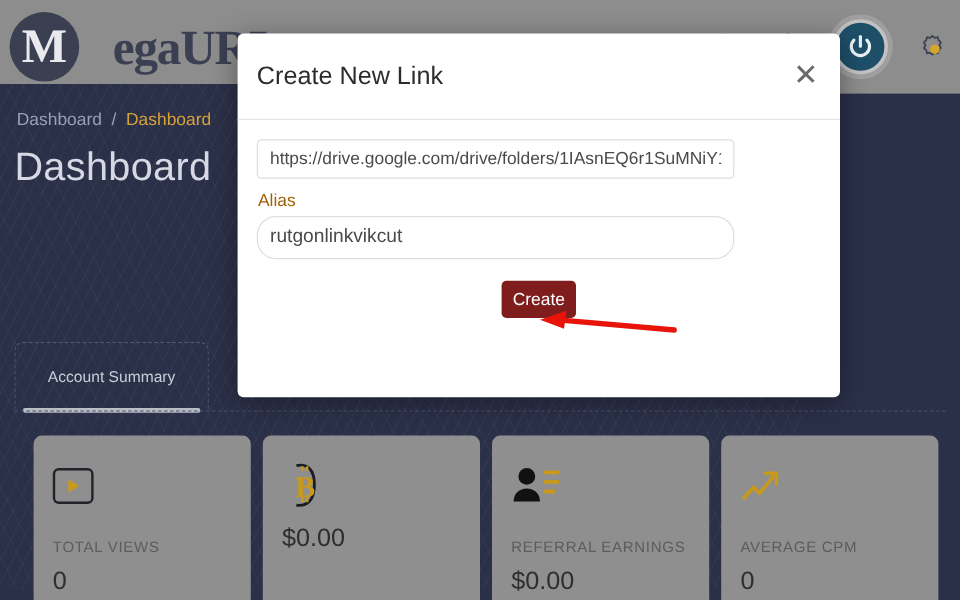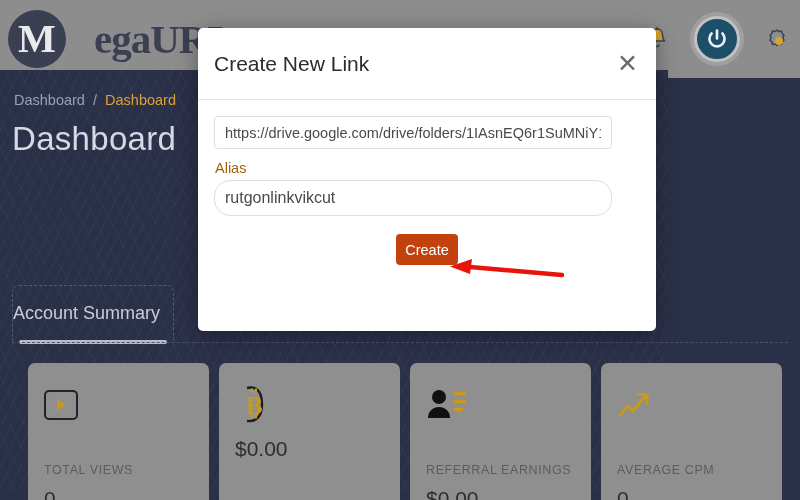--- a/index.html
+++ b/index.html
@@ -70,48 +70,48 @@
     display: flex; align-items: center; justify-content: center;
   }
   .round-btn.plus { background: #363c56; color: #b9bdcc; font-size: 27px; line-height: 1; }
   .round-btn.gold { background: #c9991c; }
 
   .tabs { position: absolute; left: 12px; top: 215px; }
   .tab {
     width: 162px; height: 56px;
     border: 1px dashed #555b73; border-bottom: none;
     border-radius: 7px 7px 0 0;
-    display: flex; align-items: center; 
-    font-size: 18px; color: #c9cdda;
+    display: flex; align-items: center; justify-content: center;
+    font-size: 13px; color: #c9cdda;
     position: relative;
   }
   .tab::after {
     content: ""; position: absolute; left: 6px; right: 6px; bottom: -3px;
     height: 4px; background: #b9bdc6; border-radius: 2px;
   }
   .tabs-rule { position: absolute; left: 12px; top: 272px; width: 776px; border-top: 1px dashed #4b5169; }
 
   .cards { position: absolute; left: 28px; top: 293px; display: flex; gap: 10px; }
   .card {
     width: 181px; height: 157px;
     background: #8f8f8f; border-radius: 7px;
     padding: 20px 16px 0 16px;
   }
   .card-icon { height: 44px; display: flex; align-items: center; }
-  .card-label { margin-top: 36px; font-size: 12.5px; color: #5c5c5c; letter-spacing: .6px; }
+  .card-label { margin-top: 22px; font-size: 12.5px; color: #5c5c5c; letter-spacing: .6px; }
   .card-value { margin-top: 10px; font-size: 21px; color: #2e2e2e; }
 
   .play-box {
     width: 34px; height: 30px; border: 2.5px solid #21222a; border-radius: 5px;
     display: flex; align-items: center; justify-content: center;
   }
 
   
   .modal {
-    position: absolute; left: 198px; top: 28px; width: 458px; height: 303px;
+    position: absolute; left: 198px; top: 28px; width: 502px; height: 303px;
     background: #ffffff; border-radius: 5px;
     box-shadow: 0 4px 22px rgba(0,0,0,.35);
     z-index: 20;
   }
   .modal-head {
     height: 72px; display: flex; align-items: center; justify-content: space-between;
     padding: 0 18px 0 16px; border-bottom: 1px solid #e6e6e6;
   }
   .modal-title { font-size: 21px; color: #2c2c2c; }
   .modal-close { font-size: 25px; color: #6a6a6a; line-height: 1; cursor: pointer; }
@@ -122,21 +122,21 @@
     border: 1px solid #dedede; border-radius: 4px;
     padding: 0 10px; font-size: 14.5px; color: #4a4a4a;
     font-family: "Liberation Sans", sans-serif;
     background: #fff; outline: none;
   }
   .field-label { margin: 11px 0 4px 1px; font-size: 14.5px; color: #a16207; }
   .alias-input { height: 36px; font-size: 16px; border-radius: 16px; }
 
   .btn-row { margin-top: 18px; display: flex; justify-content: center; }
   .create-btn {
-    background: #c2410c; color: #ffffff;
+    background: #7f1d1d; color: #ffffff;
     border: none; border-radius: 4px;
     width: 62px; height: 31px; font-size: 14.5px;
     font-family: "Liberation Sans", sans-serif;
     cursor: pointer;
   }
 
   .arrow { position: absolute; left: 444px; top: 256px; z-index: 30; }
 </style>
 </head>
 <body>

